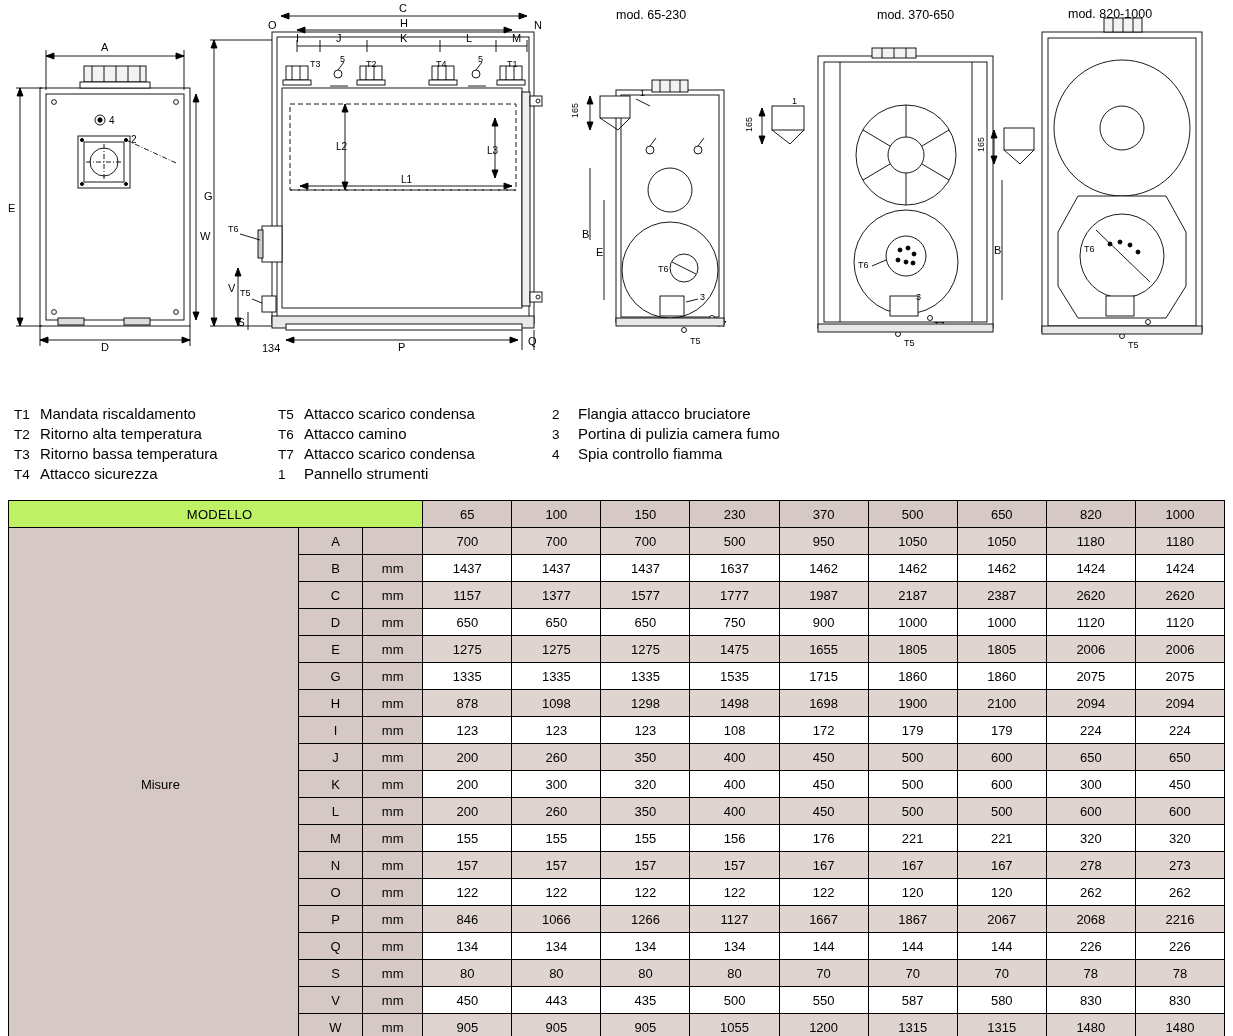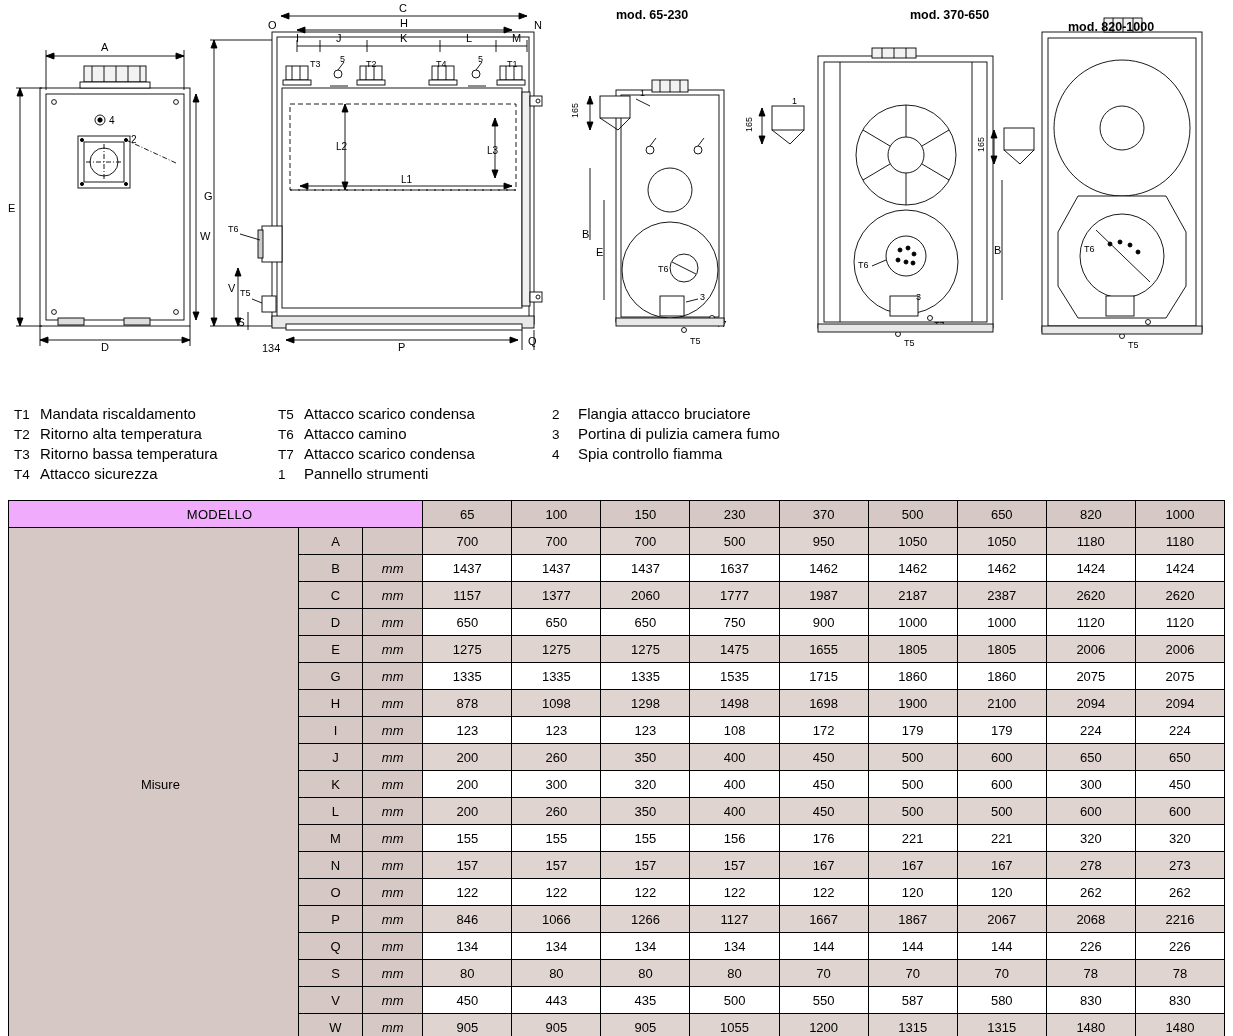--- a/index.html
+++ b/index.html
@@ -28,21 +28,21 @@
     height: 385px;
   }
   .drawings svg {
     position: absolute;
     top: 0;
     left: 0;
   }
   .mod-title {
     position: absolute;
     font-size: 12.5px;
-    font-weight: bold;
+    font-weight: normal;
     color: #000;
     white-space: nowrap;
   }
 
   
   .legend {
     position: absolute;
     top: 405px;
     left: 0;
     width: 1233px;
@@ -92,21 +92,21 @@
     vertical-align: middle;
     font-weight: normal;
     font-size: 13px;
   }
   .col-label   { width: 270px; }
   .col-dim     { width: 60px;  }
   .col-unit    { width: 56px;  }
   .col-val     { width: 83px;  }
 
   .hdr-modello {
-    background: #f0abfc;
+    background: #bef264;
     text-align: left;
     padding-left: 8px !important;
     font-weight: bold;
     font-size: 14.5px;
     letter-spacing: .3px;
   }
   .hdr-num {
     background: #d6c8c4;
     font-weight: bold;
     font-size: 14.5px;
@@ -120,21 +120,20 @@
     font-size: 14px;
     vertical-align: middle;
   }
   td.dim-cell {
     background: #d6c8c4 !important;
     text-align: left;
     padding-left: 10px !important;
   }
   td.unit-cell {
     background: #d6c8c4 !important;
-    font-style: italic;
   }
 </style>
 </head>
 <body>
 
 <div class="page">
 
   <div class="drawings">
     <svg width="1233" height="385" viewBox="0 0 1233 385">
       <g stroke="#000" fill="none" stroke-width="0.9" font-family="Liberation Sans, sans-serif" font-size="10">
@@ -448,22 +447,22 @@
           <text x="1154" y="332" stroke="none" fill="#000" font-size="9">T7</text>
           <circle cx="1122" cy="336" r="2.5" fill="#fff"></circle>
           <text x="1128" y="348" stroke="none" fill="#000" font-size="9">T5</text>
           <circle cx="1076" cy="330" r="3" fill="#fff"></circle>
           <rect x="1042" y="326" width="160" height="8" fill="#e8e8e8"></rect>
         </g>
       </g>
     </svg>
 
     <div class="mod-title" style="left:616px;top:8px;">mod. 65-230</div>
-    <div class="mod-title" style="left:878px;top:8px;padding-left:32px;">mod. 370-650</div>
-    <div class="mod-title" style="left:1068px;top:20px;">mod. 820-1000</div>
+    <div class="mod-title" style="left:845px;top:8px;padding-left:32px;">mod. 370-650</div>
+    <div class="mod-title" style="left:1068px;top:7px;">mod. 820-1000</div>
   </div>
 
   <div class="legend">
     <div class="legend-col c1">
       <div class="legend-row">
         <span class="legend-key">T1</span>
         <span class="legend-text">Mandata riscaldamento</span>
       </div>
       <div class="legend-row">
         <span class="legend-key">T2</span>
@@ -570,21 +569,21 @@
             <td>1462</td>
             <td>1462</td>
             <td>1424</td>
             <td>1424</td>
           </tr>
           <tr class="row-shade">
             <td class="dim-cell">C</td>
             <td class="unit-cell">mm</td>
             <td>1157</td>
             <td>1377</td>
-            <td>2060</td>
+            <td>1577</td>
             <td>1777</td>
             <td>1987</td>
             <td>2187</td>
             <td>2387</td>
             <td>2620</td>
             <td>2620</td>
           </tr>
           <tr class="row-plain">
             <td class="dim-cell">D</td>
             <td class="unit-cell">mm</td>

